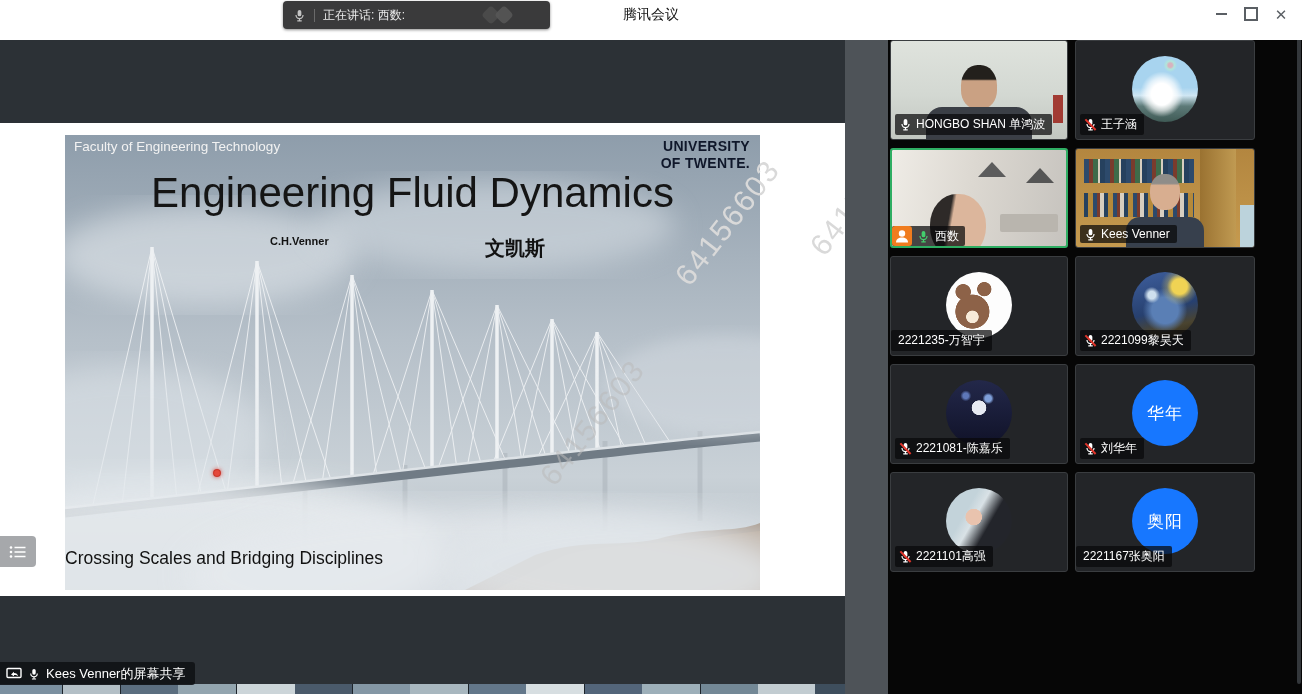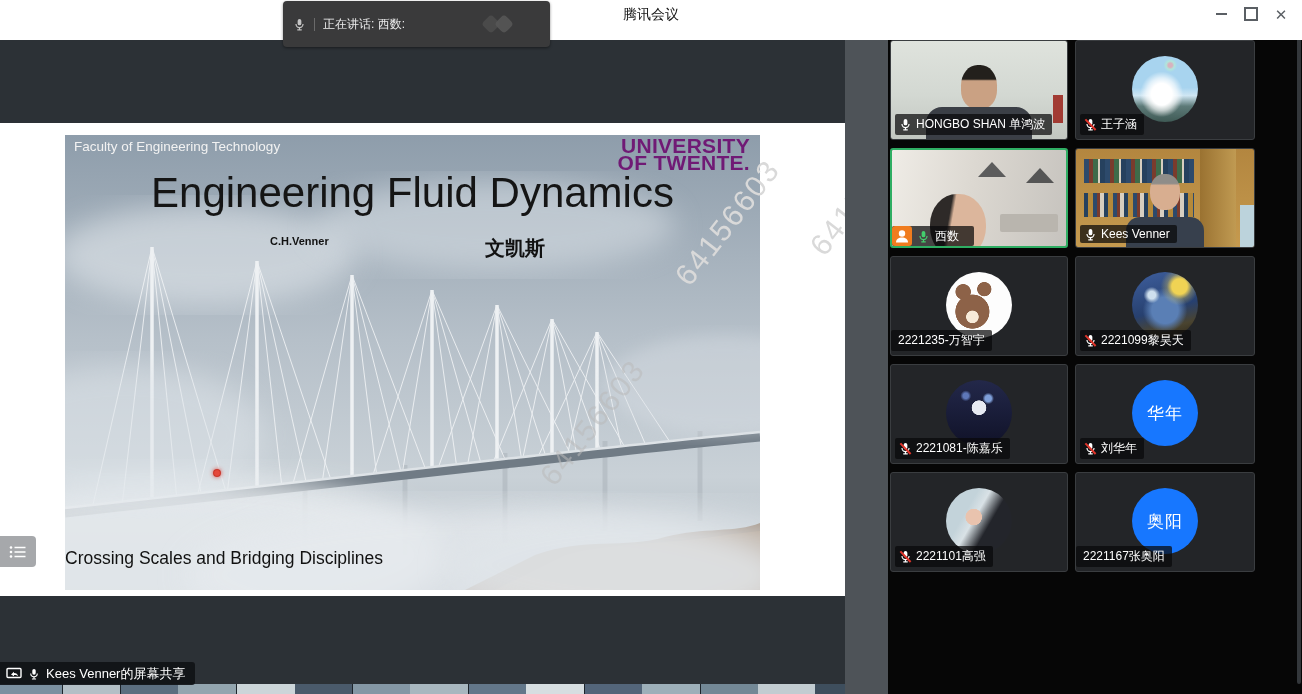--- a/index.html
+++ b/index.html
@@ -7,39 +7,39 @@
        font-family:"Liberation Sans",sans-serif;cursor:default;}
   
   .titlebar{position:absolute;left:0;top:0;width:1302px;height:40px;background:#ffffff;z-index:30;}
   .app-title{position:absolute;left:0;right:0;top:0;height:28px;line-height:28px;text-align:center;
              font-size:14px;color:#141414;}
   .win-controls{position:absolute;right:6px;top:0;height:28px;display:flex;align-items:center;z-index:40;}
   .wc{width:30px;height:28px;display:flex;align-items:center;justify-content:center;background:none;border:none;padding:0;}
   .wc-min i{display:block;width:11px;height:2px;background:#5a5f64;}
   .wc-max i{display:block;width:10px;height:10px;border:2px solid #5a5f64;}
   .wc-close{color:#5a5f64;font-size:15px;line-height:1;}
-  .speak-pill{position:absolute;left:283px;top:1px;width:247px;height:46px;background:#3a3a3b;
+  .speak-pill{position:absolute;left:283px;top:1px;width:247px;height:28px;background:#3a3a3b;
               border-radius:4px;display:flex;align-items:center;padding:0 10px;gap:8px;
               box-shadow:0 1px 3px rgba(0,0,0,.45);z-index:50;}
   .pill-mic{width:13px;height:13px;color:#c4c4c4;}
   .pill-div{width:1px;height:13px;background:#6a6a6a;}
   .pill-label{font-size:12px;color:#ececec;white-space:nowrap;}
   .pill-logo{position:relative;width:44px;height:18px;margin-left:auto;margin-right:18px;}
   .pill-logo .d{position:absolute;width:14px;height:14px;border-radius:4px;transform:rotate(45deg);top:2px;}
   .d1{left:6px;background:#4a4a4a;}
   .d2{left:19px;background:#575757;opacity:.9;}
   
   .main{position:absolute;left:0;top:28px;width:1302px;height:666px;background:#060606;}
   .share-area{position:absolute;left:0;top:0;width:845px;height:666px;background:#2c3136;}
   .page{position:absolute;left:0;top:95px;width:845px;height:473px;background:#ffffff;overflow:hidden;}
   .slide{position:absolute;left:65px;top:12px;width:695px;height:455px;overflow:hidden;background:#aeb8c0;}
   .bridge{position:absolute;inset:0;width:100%;height:100%;}
   .s-faculty{position:absolute;left:9px;top:4px;font-size:13.5px;color:#f2f2f2;}
-  .s-univ{position:absolute;right:10px;top:3px;text-align:right;font-size:21px;font-weight:bold;
-          color:#701a75;line-height:16.5px;letter-spacing:.3px;}
+  .s-univ{position:absolute;right:10px;top:3px;text-align:right;font-size:14px;font-weight:bold;
+          color:#0f172a;line-height:16.5px;letter-spacing:.3px;}
   .s-title{position:absolute;left:0;right:0;top:34px;text-align:center;font-size:42px;color:#151515;font-weight:400;}
   .s-authors{position:absolute;left:0;right:0;top:100px;height:26px;}
   .a-en{position:absolute;left:205px;font-size:11px;font-weight:bold;color:#111;}
   .a-cn{position:absolute;left:420px;font-size:20px;font-weight:bold;color:#111;}
   .s-sub{position:absolute;left:0;right:0;top:413px;text-align:left;font-size:17.5px;color:#111;}
   .laser{position:absolute;left:148px;top:334px;width:8px;height:8px;border-radius:50%;
          background:radial-gradient(circle,#e4473a 0 40%,#a31208 100%);box-shadow:0 0 4px rgba(220,40,30,.8);}
   .wm{position:absolute;font-size:30px;color:#d9d9d9;letter-spacing:2px;transform:rotate(-52deg);
       transform-origin:0 100%;pointer-events:none;white-space:nowrap;}
   .wm1{left:695px;top:135px;}
@@ -110,21 +110,21 @@
             radial-gradient(circle at 30% 24%,#5e77b8 0 4%,transparent 8%),
             linear-gradient(180deg,#23284a 0%,#101228 100%);}
   .av-woman{background:radial-gradient(circle at 42% 44%,#e9c3ae 0 15%,transparent 16%),
             linear-gradient(120deg,#c3d3da 0 32%,#d9e2e6 44%,#23252b 62%);}
   .av-init{background:#1777ff;display:flex;align-items:center;justify-content:center;
            color:#fff;font-size:17px;letter-spacing:1px;}
   
   .name-tag{position:absolute;left:4px;bottom:4px;max-width:calc(100% - 6px);display:flex;align-items:center;gap:4px;
             background:rgba(8,8,10,.72);border-radius:2px;padding:2px 7px 2px 4px;color:#fff;font-size:12px;white-space:nowrap;overflow:hidden;}
   .name-tag.no-mic{left:0;bottom:4px;padding-left:7px;}
-  .tile.speaking .name-tag{left:0;bottom:0;padding:0 15px 0 0;gap:5px;}
+  .tile.speaking .name-tag{left:0;bottom:0;padding:0 6px 0 0;gap:5px;}
   .mic{width:13px;height:13px;color:#ffffff;flex:0 0 auto;}
   .mic.spk{color:#43cf6d;}
   .host-badge{width:20px;height:20px;flex:0 0 auto;}
   .share-ic{width:16px;height:14px;flex:0 0 auto;}
   .badge-mic{width:12px;height:12px;color:#fff;flex:0 0 auto;}
   .toggle-ic{width:18px;height:14px;}
 </style>
 </head>
 <body>
 

